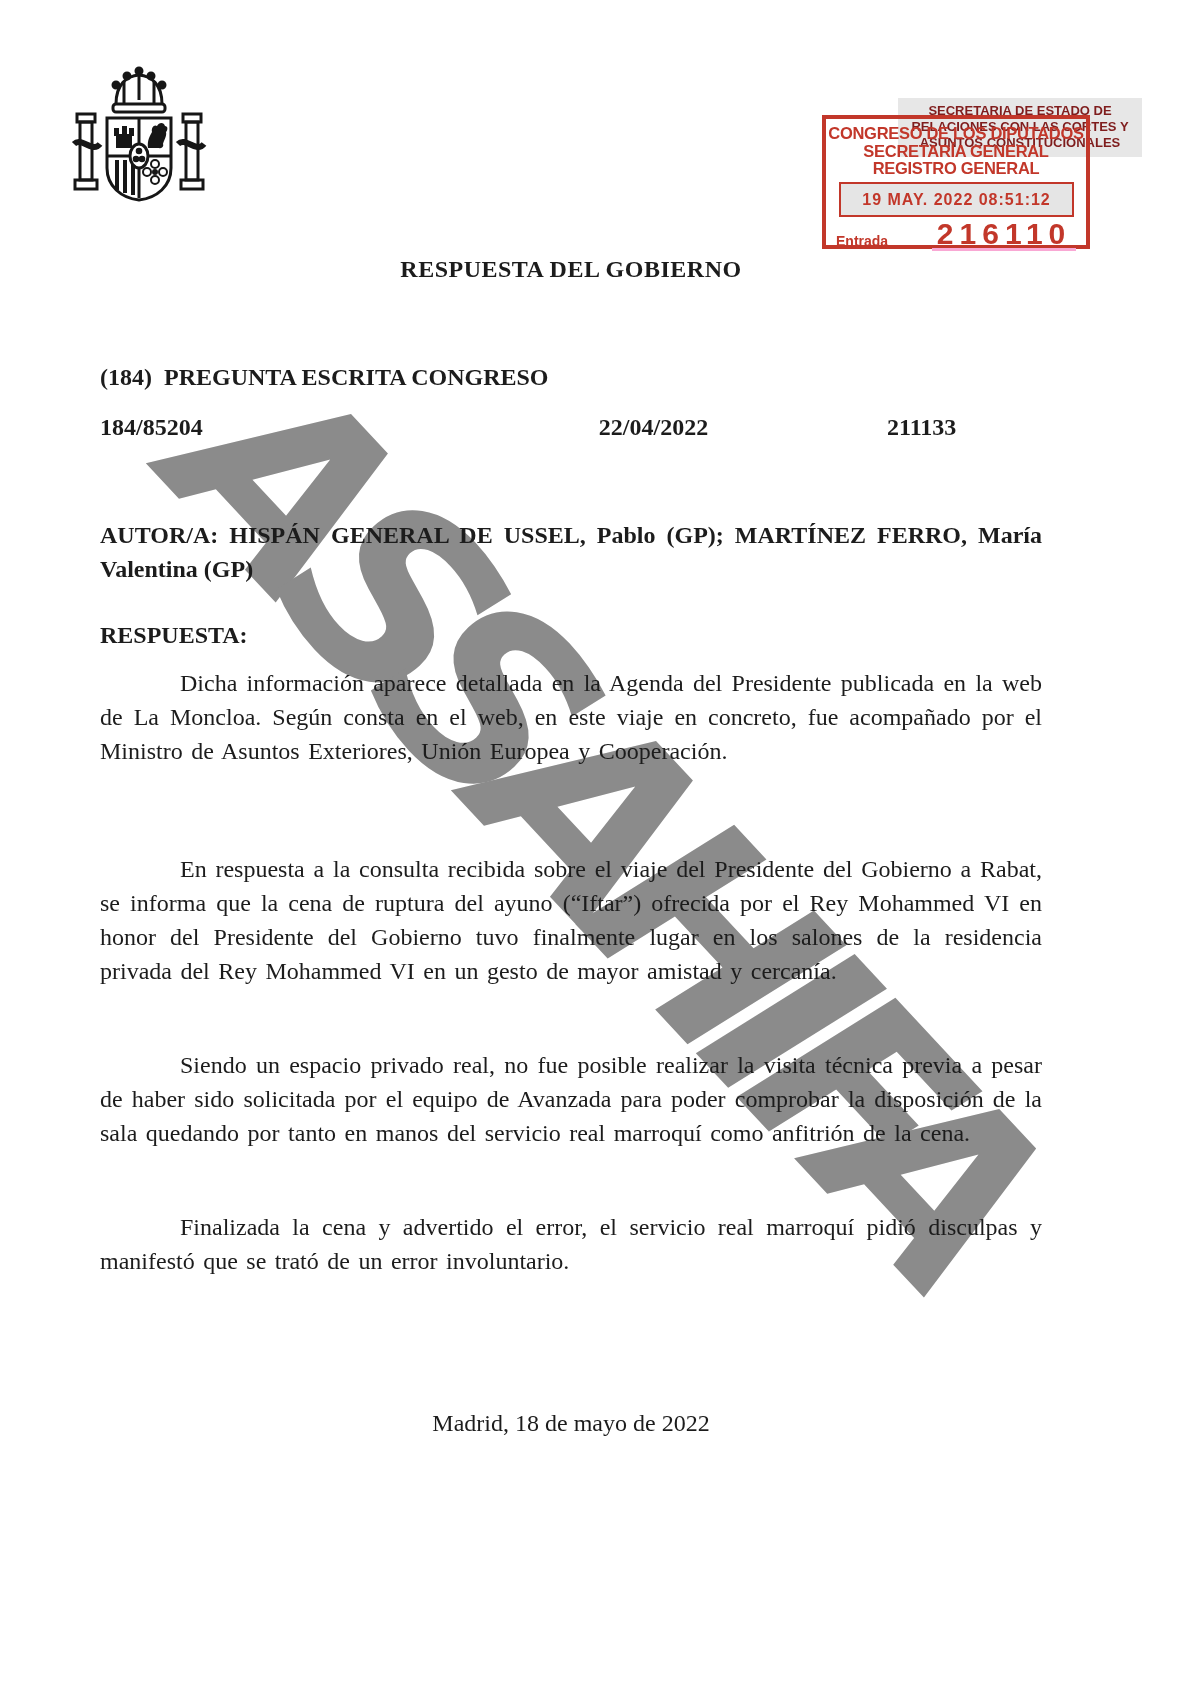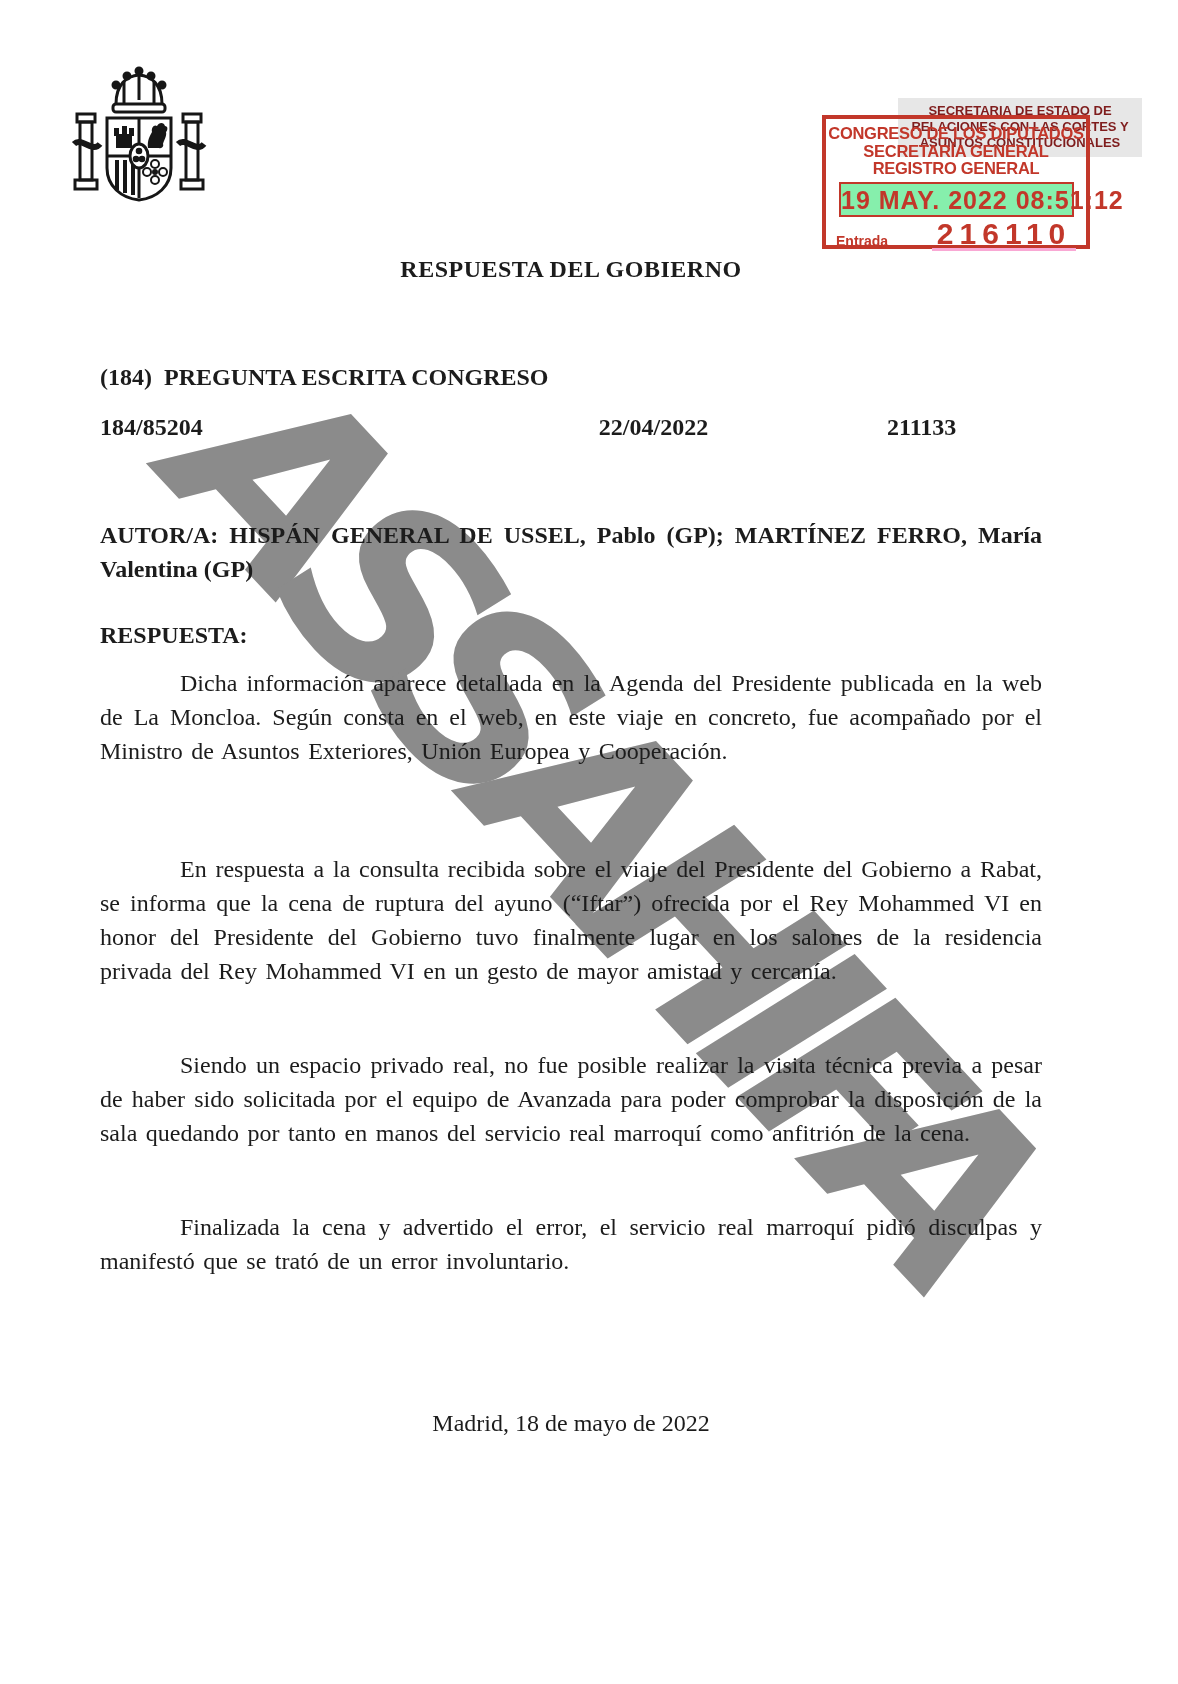--- a/index.html
+++ b/index.html
@@ -75,22 +75,22 @@
   .stamp .org {
     font-size: 16.5px;
     line-height: 15.5px;
     letter-spacing: -0.3px;
     margin-top: 2px;
   }
   .stamp .org:first-child { margin-top: 7px; }
   .stamp .datebox {
     margin: 5px 12px 0 13px;
     border: 2px solid #c2372a;
-    background: #86efac;
-    font-size: 25px;
+    background: #e5e5e5;
+    font-size: 16px;
     line-height: 20px;
     padding: 6px 0 5px 0;
     letter-spacing: 1px;
     white-space: nowrap;
   }
   .stamp .entry-row {
     display: flex;
     align-items: flex-end;
     padding: 3px 10px 0 10px;
     gap: 40px;

